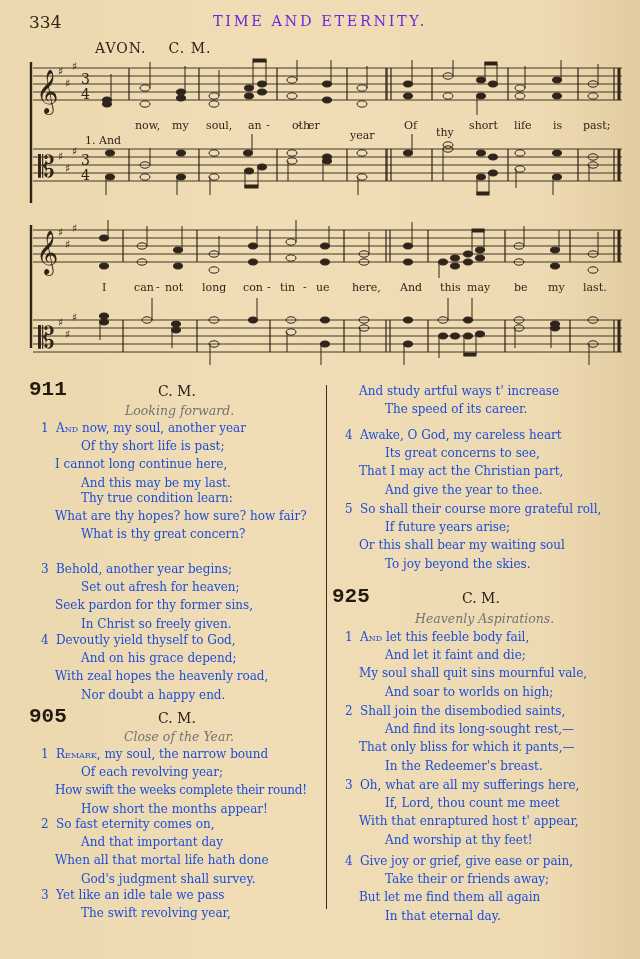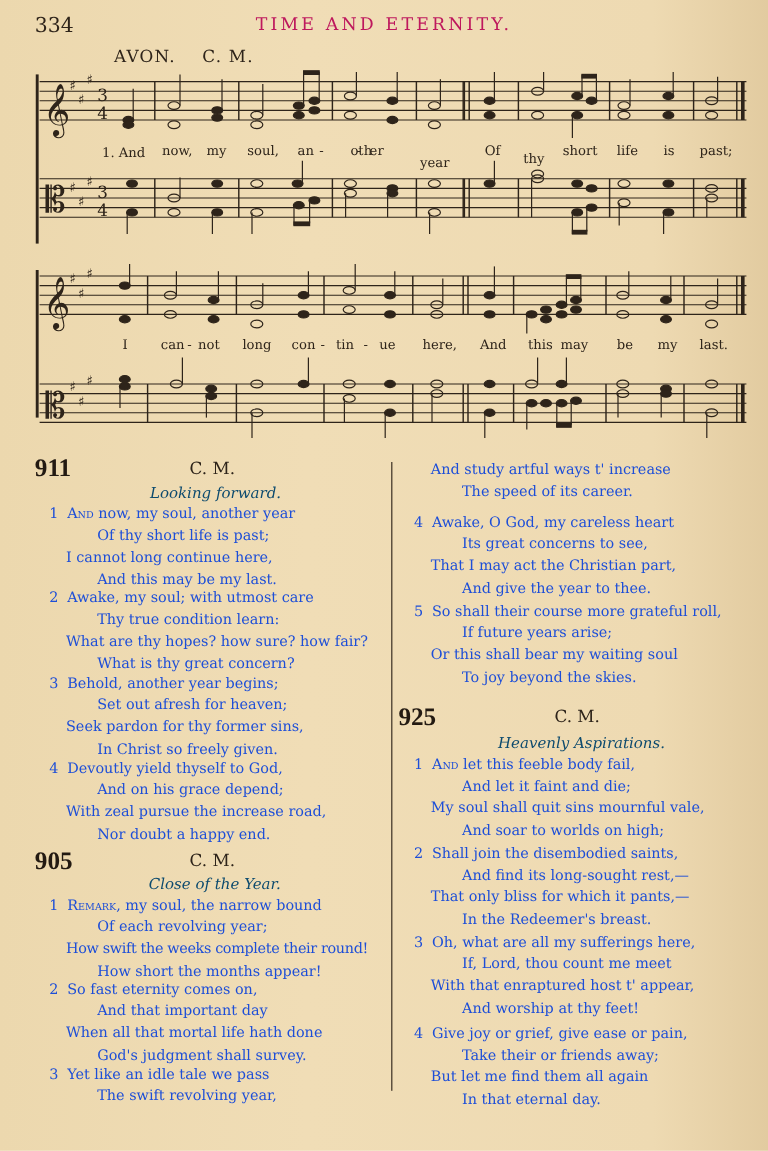--- a/index.html
+++ b/index.html
@@ -5,28 +5,28 @@
   html, body { margin:0; padding:0; }
   body {
     width:640px; height:959px; overflow:hidden;
     background:#efdcb4;
     background: linear-gradient(90deg, #ecd8ae 0%, #f0ddb6 40%, #eedab2 85%, #e2cba0 100%);
     color:#2a2018;
     font-family:"DejaVu Serif", serif;
     position:relative;
   }
   .page-num { position:absolute; left:29px; top:12px; font-size:17px; font-family:"DejaVu Serif", serif; letter-spacing:0; color:#2e241a; }
-  .running-head { position:absolute; left:0; width:640px; top:13px; text-align:center; font-size:14.5px; letter-spacing:2.6px; color:#be185d; padding-left:0; }
+  .running-head { position:absolute; left:0; width:640px; top:13px; text-align:center; font-size:14.5px; letter-spacing:2.6px; color:#6d28d9; padding-left:0; }
   .tune-title { position:absolute; left:95px; top:40px; font-size:14px; letter-spacing:1px; color:#2e241a; }
   .tune-title .meter { margin-left:22px; }
   .music { position:absolute; left:0; top:0; }
   .lyric { position:absolute; font-size:11px; color:#2e241a; font-family:"DejaVu Serif", serif; white-space:nowrap; }
-  .hymn-num { position:absolute; font-size:21px; font-weight:bold; font-family:Liberation Serif, serif; color:#231a12; }
+  .hymn-num { position:absolute; font-size:21px; font-weight:bold; font-family:Liberation Mono, monospace; color:#231a12; }
   .meter-h { position:absolute; font-size:14px; color:#2e241a; }
-  .subtitle { position:absolute; font-size:12.5px; font-style:italic; color:#0c4a6e; white-space:nowrap; }
+  .subtitle { position:absolute; font-size:12.5px; font-style:italic; color:#737373; white-space:nowrap; }
   .verse { position:absolute; font-size:12px; line-height:18.2px; color:#1d4ed8; white-space:nowrap; }
   .verse .ln { display:block; }
   .verse .ind { padding-left:40px; }
   .verse .vn { display:inline-block; width:15px; }
   .sc { font-variant:small-caps; }
   .col-rule { position:absolute; left:326px; top:385px; width:1px; height:524px; background:#3a2e22; }
 </style>
 </head>
 <body>
 
@@ -339,21 +339,21 @@
     <ellipse cx="555" cy="324" rx="4.5" ry="3"></ellipse>
       <ellipse cx="555" cy="328" rx="4.5" ry="3"></ellipse>
       <line x1="551" y1="328" x2="551" y2="348"></line>
     <ellipse cx="593" cy="320" rx="5" ry="3.2" fill="none"></ellipse>
       <ellipse cx="593" cy="344" rx="5" ry="3.2" fill="none"></ellipse>
       <line x1="589" y1="344" x2="589" y2="365"></line>
   </g>
 </svg>
 
 <div>
-  <span class="lyric" style="left:85px;top:121px">1. And</span>
+  <span class="lyric" style="left:85px;top:134px">1. And</span>
   <span class="lyric" style="left:135px;top:119px">now,</span>
   <span class="lyric" style="left:172px;top:119px">my</span>
   <span class="lyric" style="left:206px;top:119px">soul,</span>
   <span class="lyric" style="left:248px;top:119px">an</span>
   <span class="lyric" style="left:266px;top:119px">-</span>
   <span class="lyric" style="left:292px;top:119px">oth</span>
   <span class="lyric" style="left:297px;top:119px">-</span>
   <span class="lyric" style="left:308px;top:119px">er</span>
   <span class="lyric" style="left:350px;top:129px">year</span>
   <span class="lyric" style="left:404px;top:119px">Of</span>
@@ -389,35 +389,34 @@
 <div class="hymn-num" style="left:29px;top:378px">911</div>
 <div class="meter-h" style="left:158px;top:383px">C. M.</div>
 <div class="subtitle" style="left:125px;top:403px">Looking forward.</div>
 <div class="verse" style="left:41px;top:419px">
   <span class="ln"><span class="vn">1</span><span class="sc">And</span> now, my soul, another year</span>
   <span class="ln ind">Of thy short life is past;</span>
   <span class="ln" style="padding-left:14px">I cannot long continue here,</span>
   <span class="ln ind">And this may be my last.</span>
 </div>
 <div class="verse" style="left:41px;top:489px">
-  <span class="ln"><span class="vn">2</span><span>Awake, my soul; with utmost care</span></span>
   <span class="ln ind">Thy true condition learn:</span>
   <span class="ln" style="padding-left:14px">What are thy hopes? how sure? how fair?</span>
   <span class="ln ind">What is thy great concern?</span>
 </div>
 <div class="verse" style="left:41px;top:560px">
   <span class="ln"><span class="vn">3</span><span>Behold, another year begins;</span></span>
   <span class="ln ind">Set out afresh for heaven;</span>
   <span class="ln" style="padding-left:14px">Seek pardon for thy former sins,</span>
   <span class="ln ind">In Christ so freely given.</span>
 </div>
 <div class="verse" style="left:41px;top:631px">
   <span class="ln"><span class="vn">4</span><span>Devoutly yield thyself to God,</span></span>
   <span class="ln ind">And on his grace depend;</span>
-  <span class="ln" style="padding-left:14px">With zeal pursue the increase road,</span>
+  <span class="ln" style="padding-left:14px">With zeal hopes the heavenly road,</span>
   <span class="ln ind">Nor doubt a happy end.</span>
 </div>
 
 <div class="hymn-num" style="left:29px;top:705px">905</div>
 <div class="meter-h" style="left:158px;top:710px">C. M.</div>
 <div class="subtitle" style="left:124px;top:729px">Close of the Year.</div>
 <div class="verse" style="left:41px;top:745px">
   <span class="ln"><span class="vn">1</span><span class="sc">Remark</span>, my soul, the narrow bound</span>
   <span class="ln ind">Of each revolving year;</span>
   <span class="ln" style="padding-left:14px;letter-spacing:-0.3px">How swift the weeks complete their round!</span>

